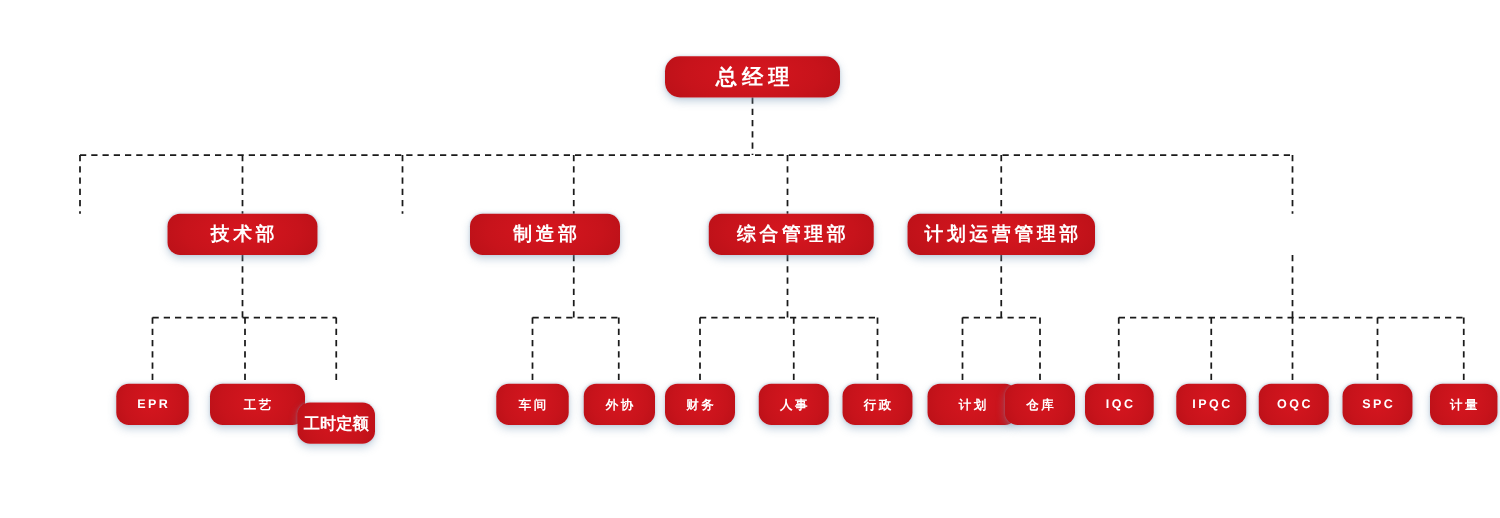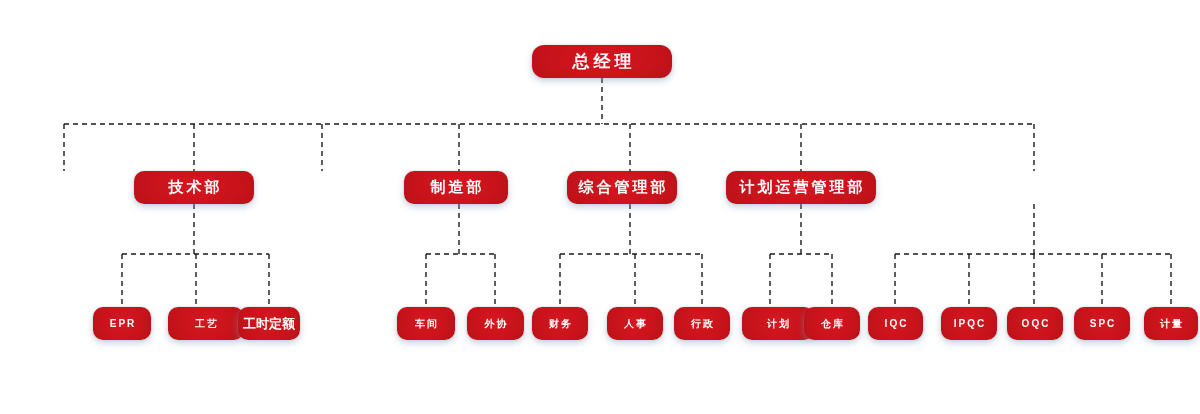--- a/index.html
+++ b/index.html
@@ -32,21 +32,21 @@
     font-weight: bold;
     display: flex;
     align-items: center;
     justify-content: center;
     box-shadow: 0 3px 7px rgba(125, 155, 185, 0.45), 0 0 2px rgba(125,155,185,0.35);
     white-space: nowrap;
   }
   .lv1 { font-size: 17px; letter-spacing: 4px; text-indent: 4px; border-radius: 12px; }
   .lv2 { font-size: 15px; letter-spacing: 3px; text-indent: 3px; }
   .lv3 { font-size: 10px; letter-spacing: 2px; text-indent: 2px; }
-  .lv3.tight { font-size: 13px; letter-spacing: 0; text-indent: 0; }
+  .lv3.tight { font-size: 13px; letter-spacing: 0; text-indent: 0; margin-top: 15px; }
 </style>
 </head>
 <body>
 
 <div class="canvas">
 
   <svg class="connectors" viewBox="0 0 1200 414" xmlns="http://www.w3.org/2000/svg">
     <path fill="none" stroke="#1a1a1a" stroke-width="1.4" stroke-dasharray="5 4" d="
       M602 78 V124
       M64 124 H1034
@@ -80,22 +80,22 @@
       M895 254 V307
       M969 254 V307
       M1034 254 V307
       M1102 254 V307
       M1171 254 V307"></path>
   </svg>
 
   <div class="node lv1" style="left:532px; top:45px;  width:140px">总经理</div>
 
   <div class="node lv2" style="left:134px; top:171px; width:120px">技术部</div>
-  <div class="node lv2" style="left:404px; top:171px; width:104px">制造部</div>
-  <div class="node lv2" style="left:567px; top:171px; width:110px">综合管理部</div>
+  <div class="node lv2" style="left:376px; top:171px; width:120px">制造部</div>
+  <div class="node lv2" style="left:567px; top:171px; width:132px">综合管理部</div>
   <div class="node lv2" style="left:726px; top:171px; width:150px">计划运营管理部</div>
 
   <div class="node lv3" style="left:93px;   top:307px; width:58px">EPR</div>
   <div class="node lv3" style="left:168px;  top:307px; width:76px">工艺</div>
   <div class="node lv3 tight" style="left:238px;  top:307px; width:62px">工时定额</div>
   <div class="node lv3" style="left:397px;  top:307px; width:58px">车间</div>
   <div class="node lv3" style="left:467px;  top:307px; width:57px">外协</div>
   <div class="node lv3" style="left:532px;  top:307px; width:56px">财务</div>
   <div class="node lv3" style="left:607px;  top:307px; width:56px">人事</div>
   <div class="node lv3" style="left:674px;  top:307px; width:56px">行政</div>

